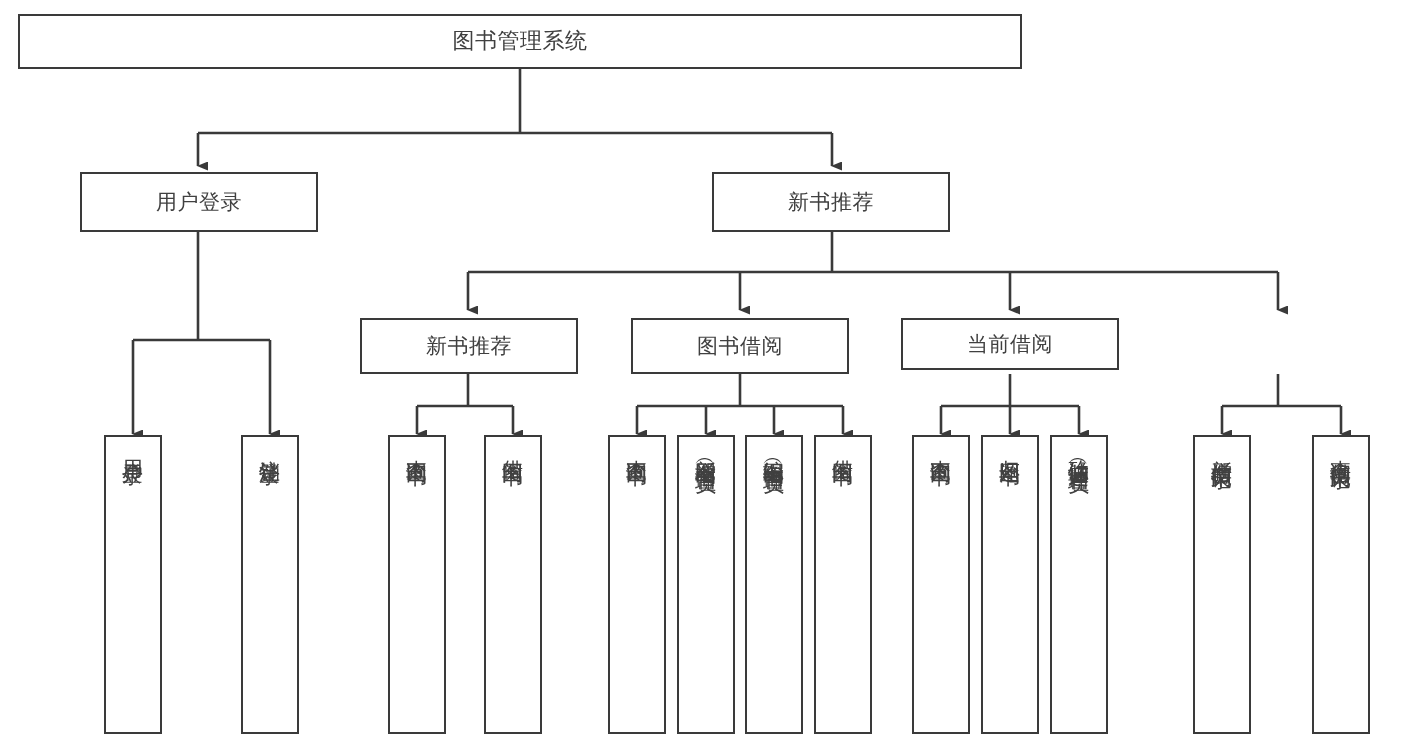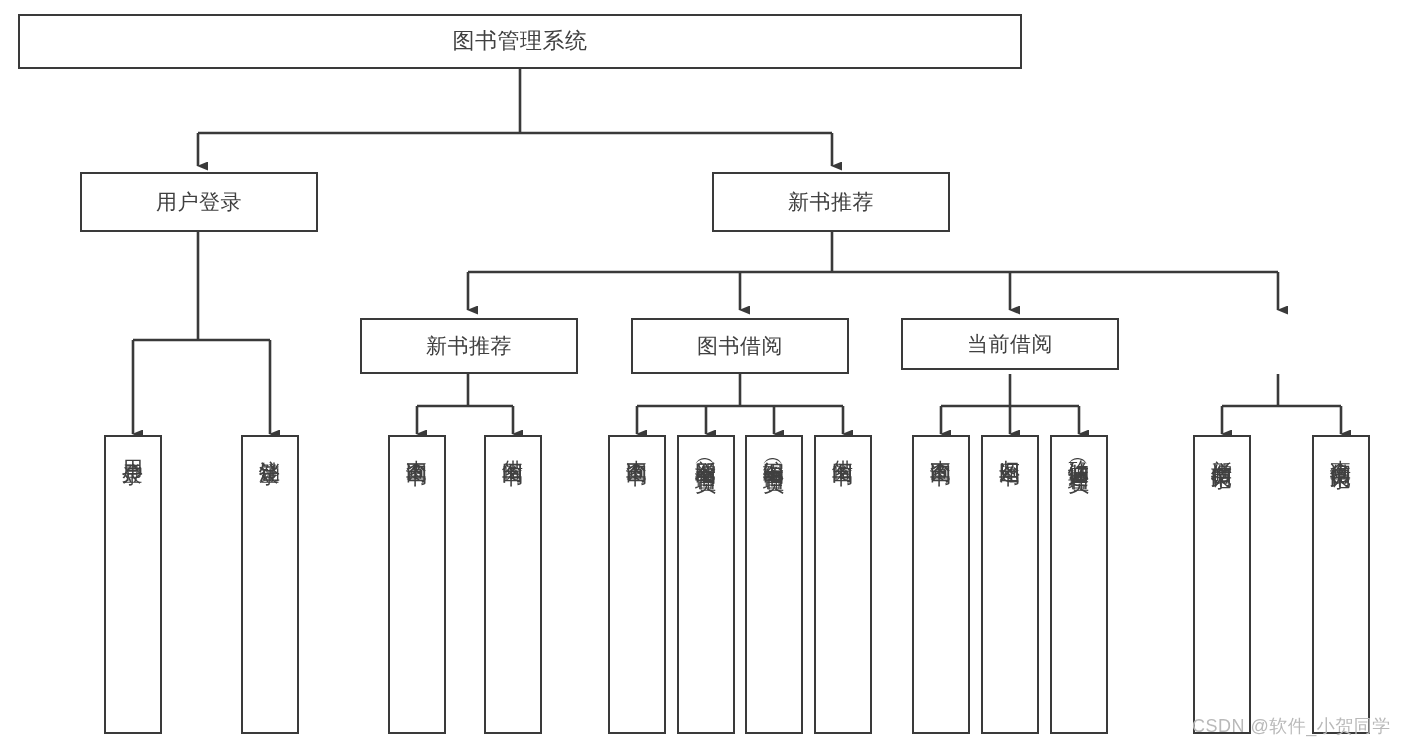--- a/index.html
+++ b/index.html
@@ -182,15 +182,14 @@
     <span class="label">确认归还（管理员）</span>
   </div>
 
   <div class="node v" style="left:1193px; top:435px; width:58px; height:299px;">
     <span class="label">新增借阅记录</span>
   </div>
   <div class="node v" style="left:1312px; top:435px; width:58px; height:299px;">
     <span class="label">查询借阅记录</span>
   </div>
 
-  <div class="watermark">CSDN @软件_小贺同学</div>
 
 </div>
 
 </body></html>

